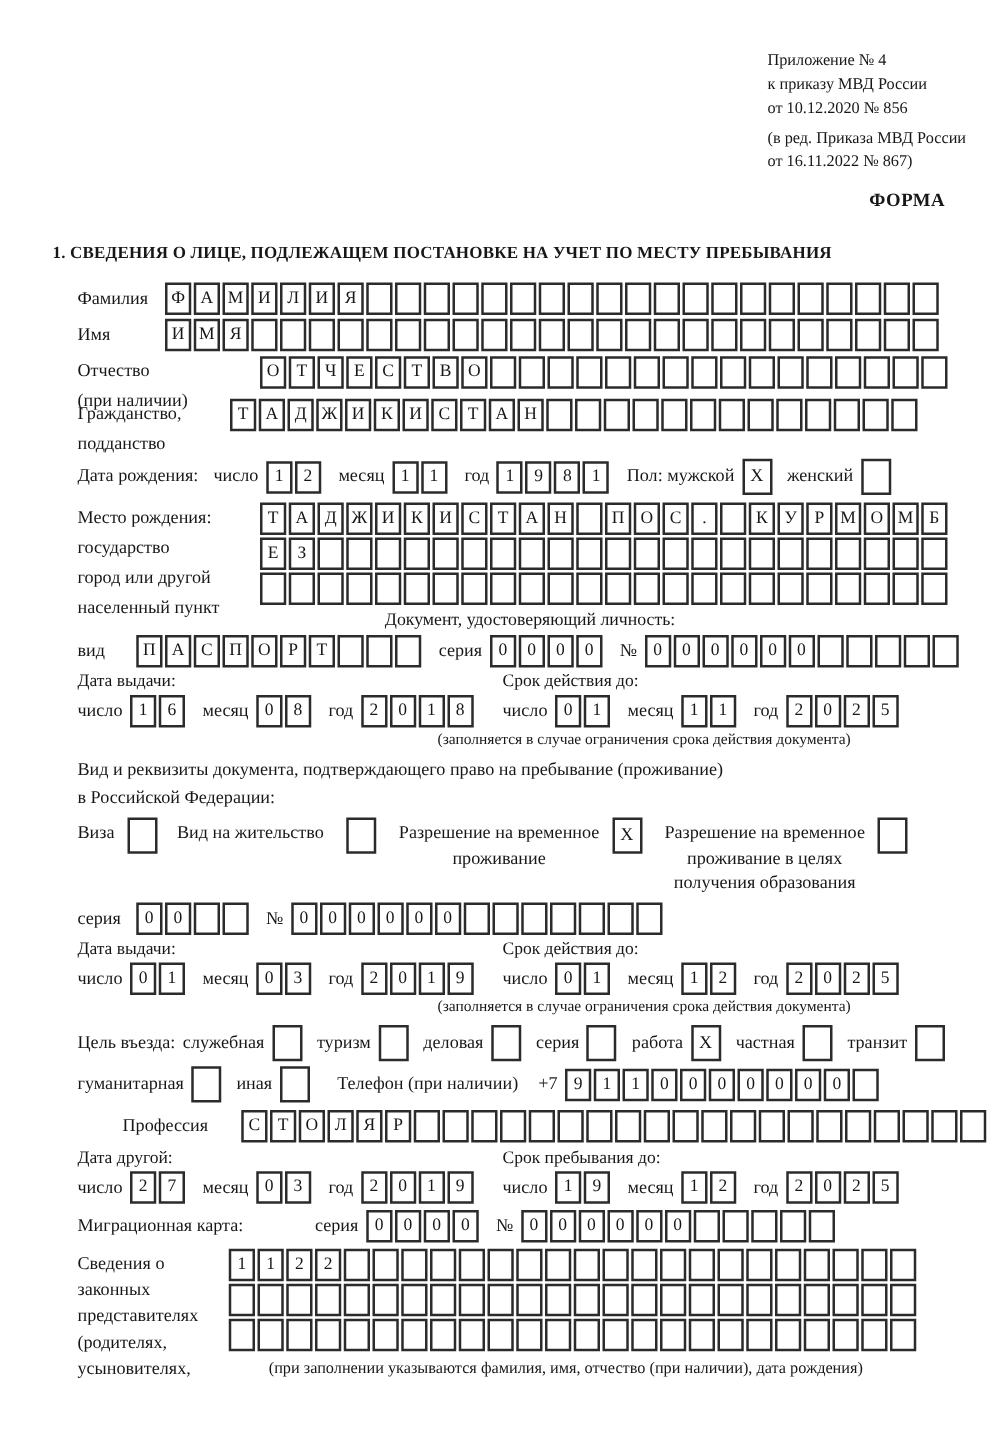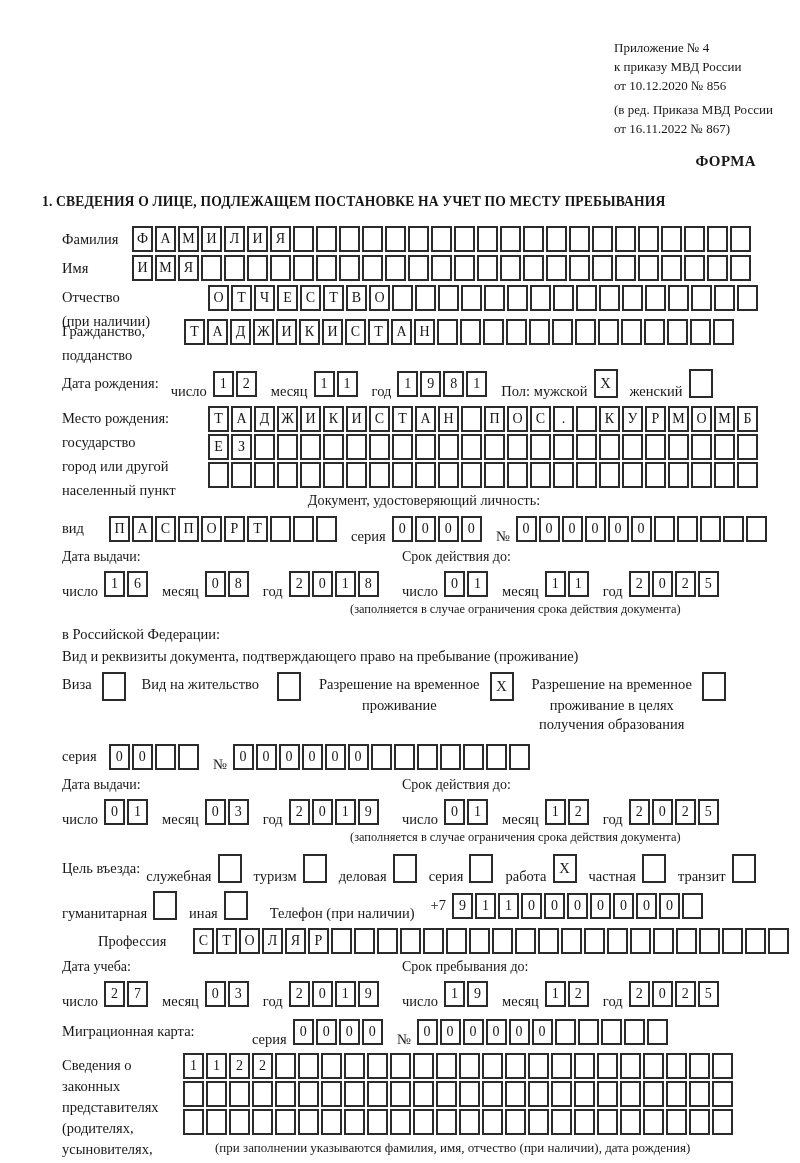--- a/index.html
+++ b/index.html
@@ -43,21 +43,21 @@
   
   .docheader{text-align:center;font-weight:400;font-size:14.2px;margin-top:4px;}
   
   .dpair{display:flex;align-items:flex-start;}
   .dcol1{width:340px;flex:none;}
   .dcol2{width:396px;flex:none;}
   .dhead{font-size:14px;}
   .dcol1 .dhead{width:320px;}
   .dcol2 .dhead{width:330px;}
   .dfx{display:flex;align-items:center;margin-top:2px;}
-  .dl{font-size:14.5px;margin:16px 6px 0 12px;white-space:nowrap;flex:none;}
+  .dl{font-size:14.5px;margin:0 6px 0 12px;white-space:nowrap;flex:none;}
   .dl.first{margin-left:0;}
   .dnote{font-size:12.4px;margin-top:2px;margin-left:-52px;white-space:nowrap;}
   
   .intro{font-size:14.5px;line-height:21.5px;margin-top:7px;}
   .opts{display:flex;align-items:flex-start;margin-top:5px;}
   .opt{display:flex;align-items:flex-start;flex:none;}
   .opt .single{font-size:14.5px;line-height:25px;white-space:nowrap;}
   .optlbl{display:flex;flex-direction:column;text-align:center;font-size:14.5px;line-height:19px;}
   .optlbl span:first-child{line-height:24px;} .gap18{margin-left:18px;} .gap16{margin-left:16px;}
   .cbgap{margin-left:10px;}
@@ -414,22 +414,22 @@
             <span class="cell">0</span>
             <span class="cell">2</span>
             <span class="cell">5</span>
           </span>
       </div>
       <div class="dnote">(заполняется в случае ограничения срока действия документа)</div>
     </div>
   </div>
 
   <div class="intro">
+    <div>Вид и реквизиты документа, подтверждающего право на пребывание (проживание)</div>
     <div>в Российской Федерации:</div>
-    <div>Вид и реквизиты документа, подтверждающего право на пребывание (проживание)</div>
   </div>
 
   <div class="opts">
     <span class="opt">
       <span class="single">Виза</span>
       <span class="cb cbgap"></span>
     </span>
     <span class="opt gap16">
       <span class="single">Вид на жительство</span>
       <span class="cb" style="margin-left:18px"></span>
@@ -592,21 +592,21 @@
         <span class="cell"></span>
         <span class="cell"></span>
         <span class="cell"></span>
         <span class="cell"></span>
         <span class="cell"></span>
       </span>
   </div>
 
   <div class="dpair mt5">
     <div class="dcol1">
-      <div class="dhead">Дата учеба:</div>
+      <div class="dhead">Дата другой:</div>
       <div class="dfx">
         <span class="dl first">число</span>
         <span class="cells">
             <span class="cell">2</span>
             <span class="cell">7</span>
           </span>
         <span class="dl">месяц</span>
         <span class="cells">
             <span class="cell">0</span>
             <span class="cell">3</span>

